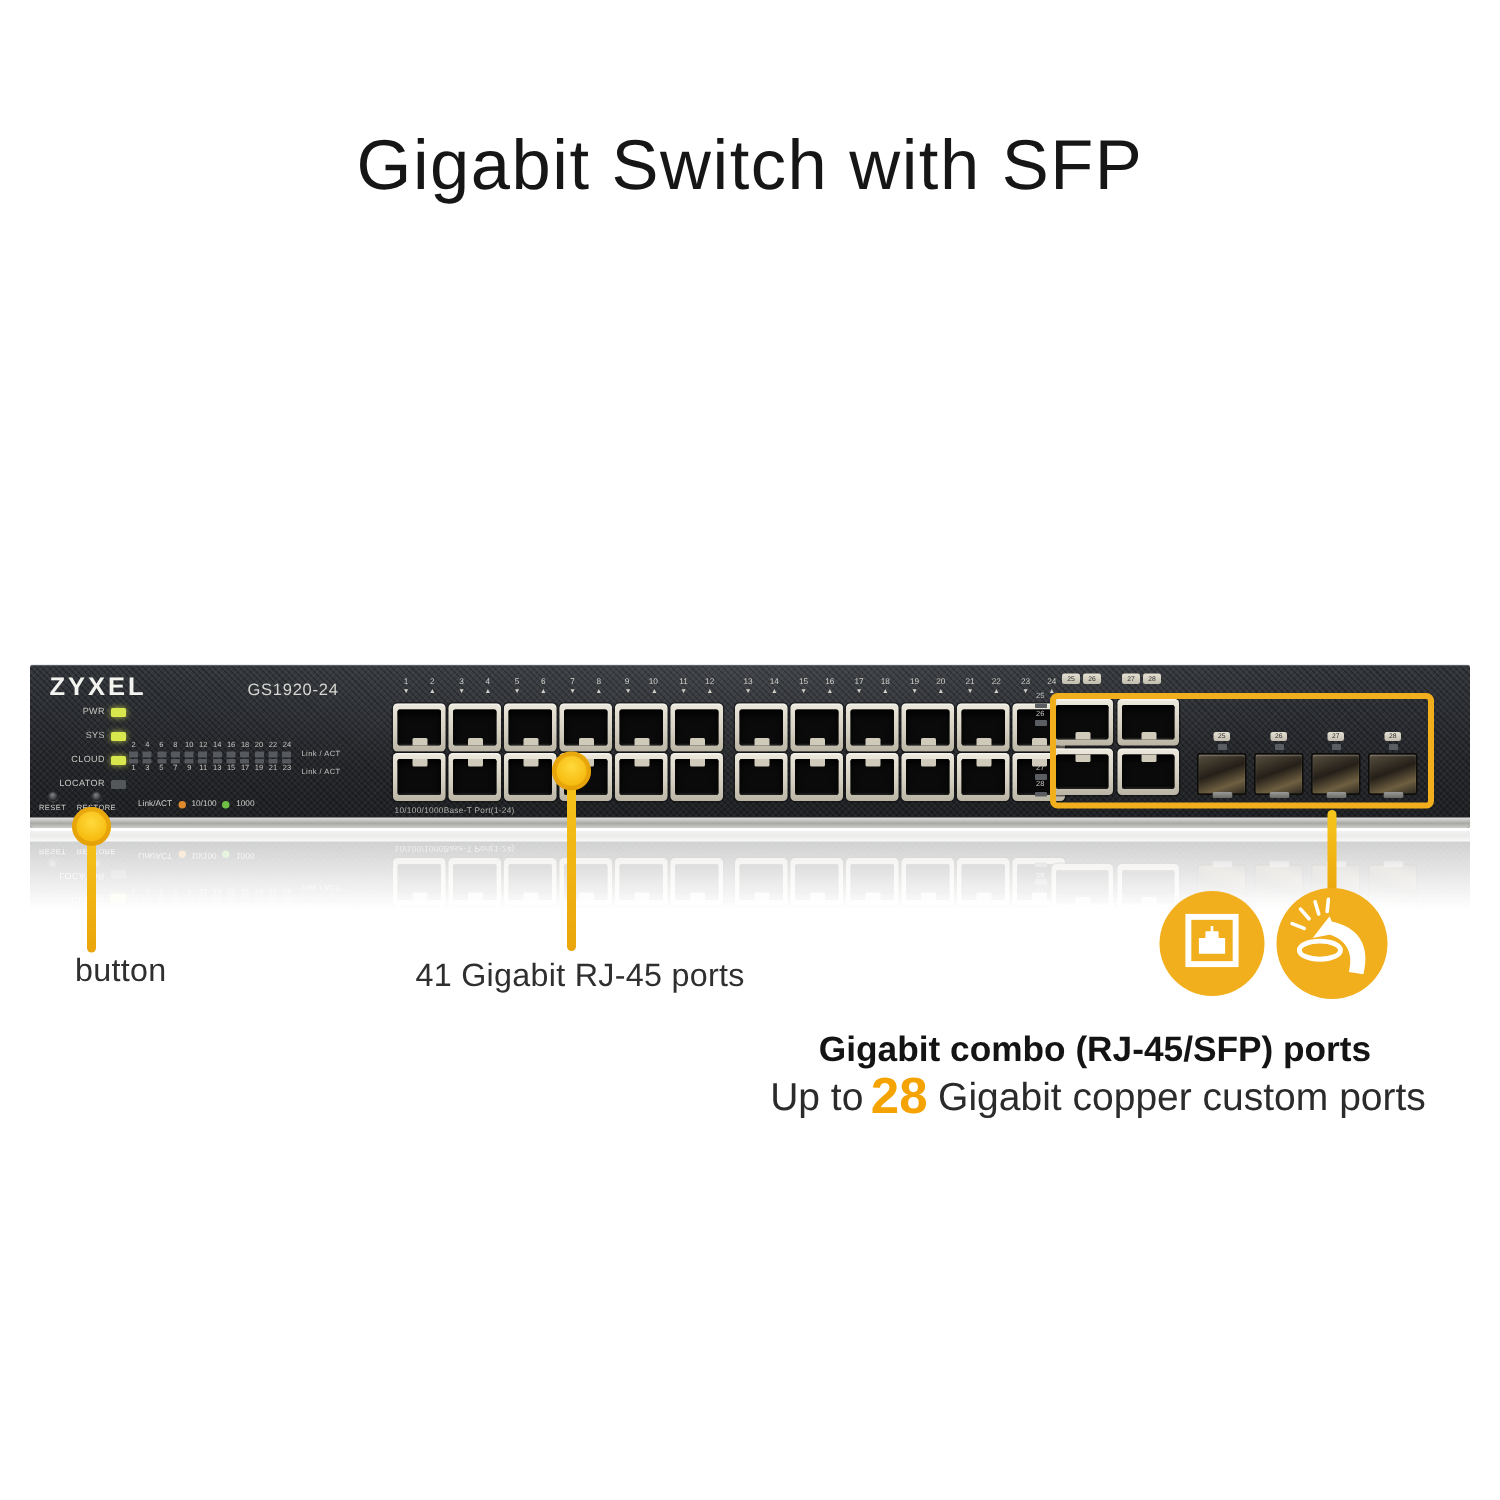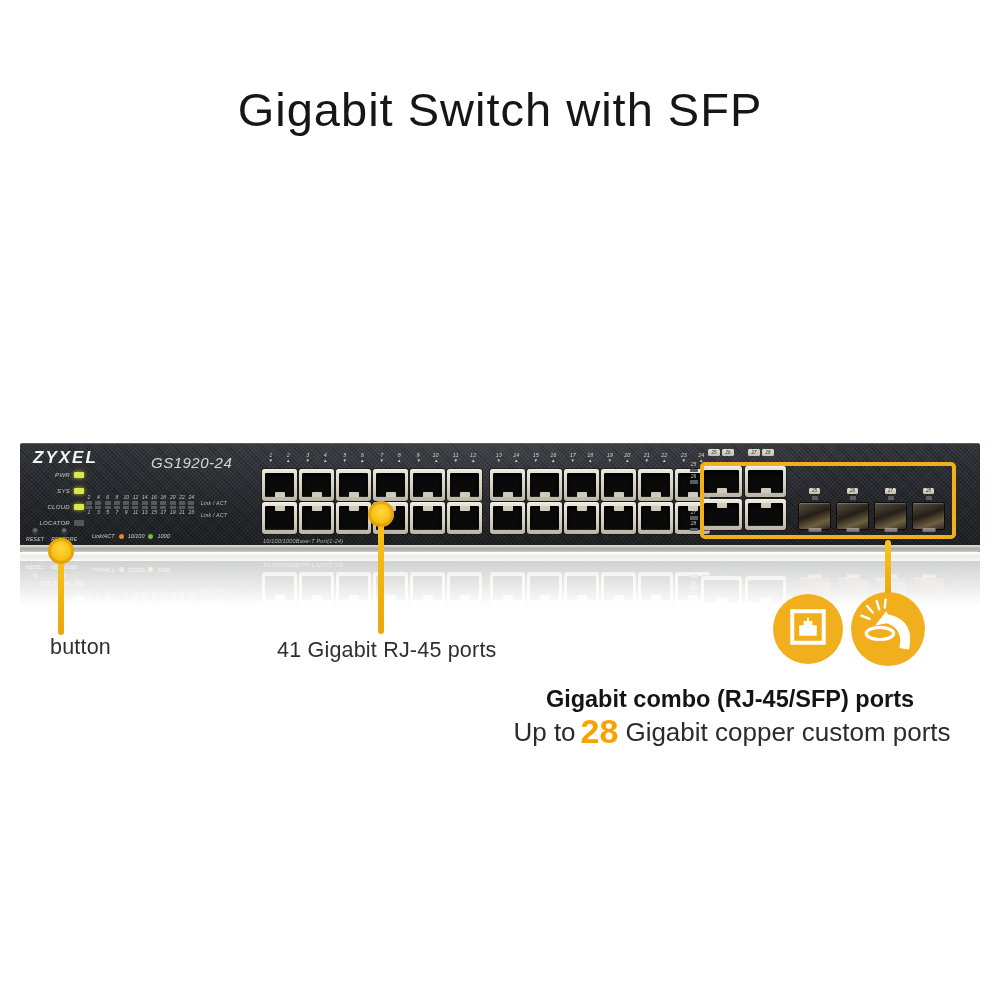--- a/index.html
+++ b/index.html
@@ -14,26 +14,26 @@
   
   .switch{position:absolute;left:20px;top:443px;width:960px;height:109px;z-index:2;
     border-top:1px solid #5c6066;border-radius:2px;
     background:
       radial-gradient(ellipse at 50% 0%, rgba(255,255,255,.07), transparent 60%),
       repeating-linear-gradient(135deg, rgba(255,255,255,.035) 0 1px, transparent 1px 3px),
       repeating-linear-gradient(45deg, rgba(0,0,0,.28) 0 1px, transparent 1px 3px),
       linear-gradient(180deg,#34373c 0%,#26282c 55%,#1e2023 100%);
     -webkit-box-reflect:below 2px linear-gradient(transparent 52%, rgba(0,0,0,.24) 100%);
   }
-  .switch>div{position:absolute;font-style:italic;}
+  .switch>div{position:absolute;}
   .bevel{left:0;right:0;bottom:0;height:7px;border-radius:0 0 2px 2px;
          background:linear-gradient(180deg,#e3e3e1,#a8a8a5 55%,#cdccc9);}
 
   .brand{left:13px;top:4px;font-size:17px;font-weight:bold;letter-spacing:2px;color:#f3f3f0;}
-  .model{left:131px;top:10px;font-size:15px;color:#d6d6d2;letter-spacing:.5px;}
+  .model{left:145px;top:10px;font-size:11px;color:#d6d6d2;letter-spacing:.5px;}
 
   
   .sleds{left:6px;top:23px;}
   .sled-row{display:flex;align-items:center;height:16px;}
   .sled-label{width:44px;text-align:right;font-size:6px;color:#c7c7c2;letter-spacing:.3px;}
   .sled{width:10px;height:6px;margin-left:4px;border-radius:1px;}
   .sled.on{background:#d9e74e;box-shadow:0 0 4px rgba(217,231,78,.8);}
   .sled.off{background:#54575a;}
 
   

